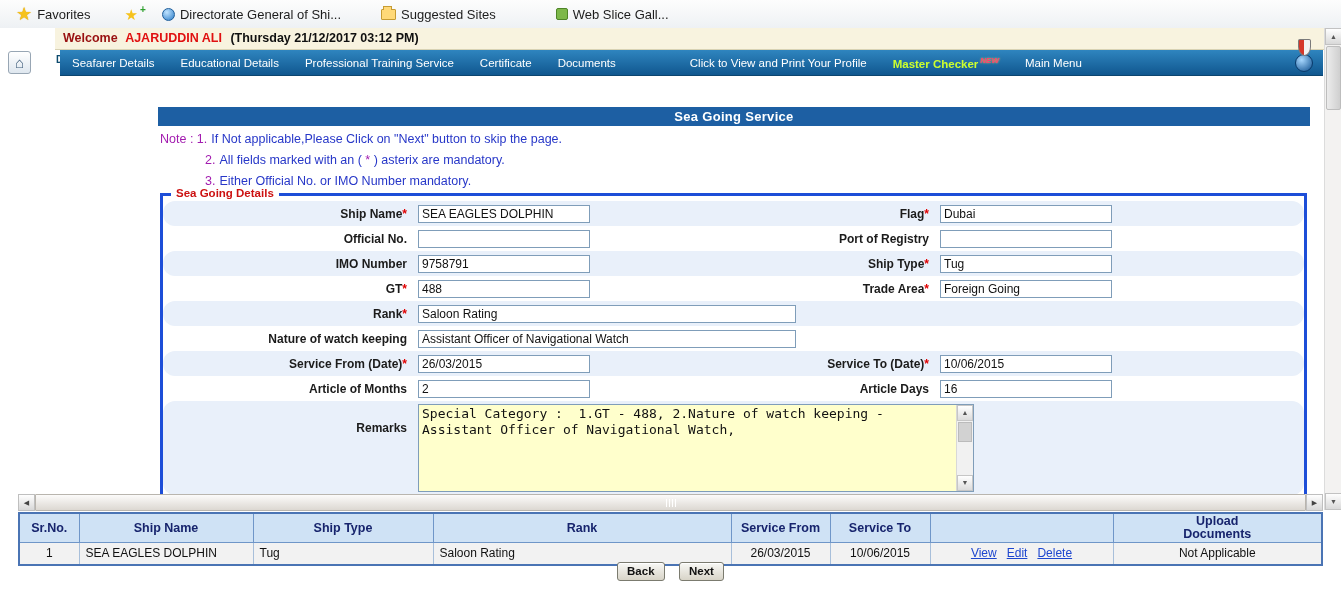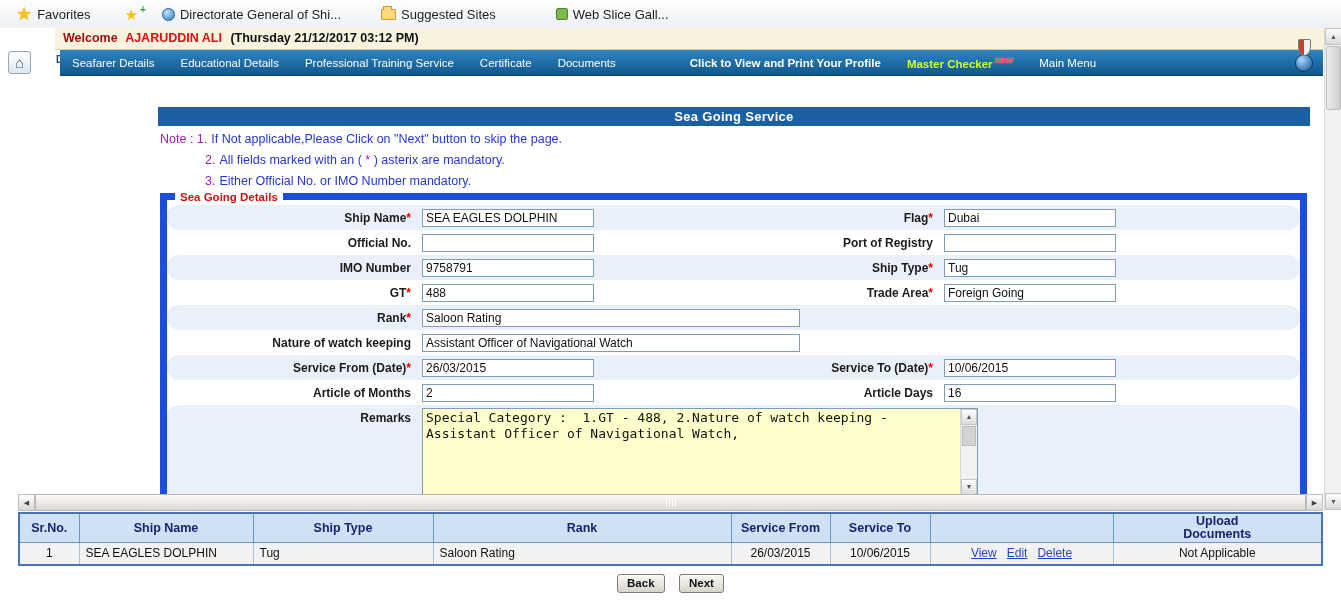--- a/index.html
+++ b/index.html
@@ -43,21 +43,21 @@
   .home-btn { position:absolute; top:51px; left:8px; width:23px; height:23px; border:1px solid #98a6b4;
               border-radius:3px; background:linear-gradient(#ffffff,#dfe7ef); text-align:center;
               font-size:15px; line-height:21px; color:#3c5a78; cursor:pointer; }
   .tabfrag { position:absolute; top:54px; left:36px; font-size:10px; font-weight:bold; color:#0c4a6e;margin-left:20px; }
 
   .nav { position:absolute; top:50px; left:60px; width:1263px; height:26px;
          background:linear-gradient(#2f85bf,#10578f); border-bottom:1px solid #0c456f;
          display:flex; align-items:center; color:#fff; font-size:11.5px; }
   .nav-item { margin-left:26px; white-space:nowrap; cursor:pointer; }
   .nav-item:first-child { margin-left:12px; }
-  .nav-item.strong { font-weight:bold;padding-left:48px; }
+  .nav-item.strong { font-weight:normal;padding-left:48px; }
   .nav-item.master { font-weight:bold; color:#cdff2e; }
   .new-badge { font-size:8px; font-style:italic; font-weight:bold; color:#ff3d6e;
                text-shadow:0 0 2px #ffd24a; margin-left:2px; vertical-align:super; }
   .globe-btn { margin-left:auto; margin-right:10px; width:18px; height:18px; border-radius:50%;
                background:radial-gradient(circle at 35% 30%, #a8d8ff, #0d4f8e); border:1px solid #093a6b; cursor:pointer; }
 
   
   .vscroll { position:absolute; top:28px; right:0; width:17px; height:482px; background:#f3f2f1; border-left:1px solid #dcdcdc; }
   .vscroll .btn { position:absolute; left:0; width:17px; height:17px; background:linear-gradient(#fefefe,#d9d9d9);
                   border:1px solid #c2c2c2; color:#555; font-size:7px; text-align:center; line-height:15px; cursor:pointer; }
@@ -70,29 +70,29 @@
   .titlebar { position:absolute; top:107px; left:158px; width:1152px; height:19px; background:#1d5fa3;
               color:#fff; font-weight:bold; font-size:13px; text-align:center; line-height:19px; letter-spacing:.3px; }
 
   .notes { position:absolute; top:129px; left:160px; font-size:12.5px; line-height:21px; }
   .notes .indent { margin-left:45px; }
   .red { color:#a21caf; font-weight:normal; }
   .blue { color:#2737c8; }
   .nnum { margin-right:4px; }
 
   
-  .fieldset { position:absolute; top:193px; left:160px; width:1147px; border:7px solid #1d4ed8;
+  .fieldset { position:absolute; top:193px; left:160px; width:1147px; border:3px solid #1d4ed8;
               background:#fff; padding:5px 0 4px 0; }
   .legend { position:absolute; top:-9px; left:8px; background:#fff; padding:0 5px;
             color:#cc1111; font-weight:bold; font-size:11.5px; }
   .frow { display:grid; grid-template-columns:249px 180px 342px 1fr; align-items:center; min-height:25px;border-radius:12px; }
   .frow.alt { background:#e9f0fa; }
   .frow.single, .frow.remarks { grid-template-columns:249px 1fr; }
   .frow.remarks { align-items:start; }
-  .frow.remarks .flabel { padding-top:6px; }
+  .frow.remarks .flabel { padding-top:20px; }
   .flabel { text-align:right; font-weight:bold; font-size:12px; color:#1b1b1b; padding-right:5px; white-space:nowrap; }
   .req { color:#e00000; font-weight:bold; }
   .fld { height:18px; width:172px; margin-left:6px; border:1px solid #7f9db9;
          font-family:"Liberation Sans", sans-serif; font-size:12px; padding:0 3px; background:#fff; color:#111; }
   .fld.wide { width:378px; }
 
   .remarks-box { position:relative; width:556px; height:88px; margin:3px 0 3px 6px;
                  background:#ffffcc; border:1px solid #7f9db9; cursor:text; }
   .remarks-text { position:absolute; top:1px; right:19px; bottom:1px; left:3px;
                   font-family:"DejaVu Sans Mono", monospace; font-size:13px; line-height:16px;
@@ -122,21 +122,21 @@
   .stable th:nth-child(1){width:60px} .stable th:nth-child(2){width:174px}
   .stable th:nth-child(3){width:180px} .stable th:nth-child(4){width:298px}
   .stable th:nth-child(5){width:99px}  .stable th:nth-child(6){width:100px}
   .stable th:nth-child(7){width:183px}
   .stable td:nth-child(1), .stable td:nth-child(5), .stable td:nth-child(6),
   .stable td:nth-child(7), .stable td:nth-child(8) { text-align:center; }
   .stable td:nth-child(2), .stable td:nth-child(3), .stable td:nth-child(4) { text-align:left; }
   .lnk { color:#1d46cf; text-decoration:underline; cursor:pointer; margin:0 5px; }
 
   
-  .footer { position:absolute; top:573px; left:0; width:1341px; text-align:center; }
+  .footer { position:absolute; top:561px; left:0; width:1341px; text-align:center; }
   .btn3d { display:inline-block; min-width:36px; margin:0 5px; padding:2px 9px 3px;
            font-size:11.5px; font-weight:bold; color:#111; background:linear-gradient(#f8f8f5,#d8d4c8);
            border:1px solid #7b7b6f; border-radius:3px; box-shadow:inset 0 1px 0 #fff;
            cursor:pointer; font-family:"Liberation Sans", sans-serif; }
 </style>
 </head>
 <body>
 
 <div class="screen">
 

